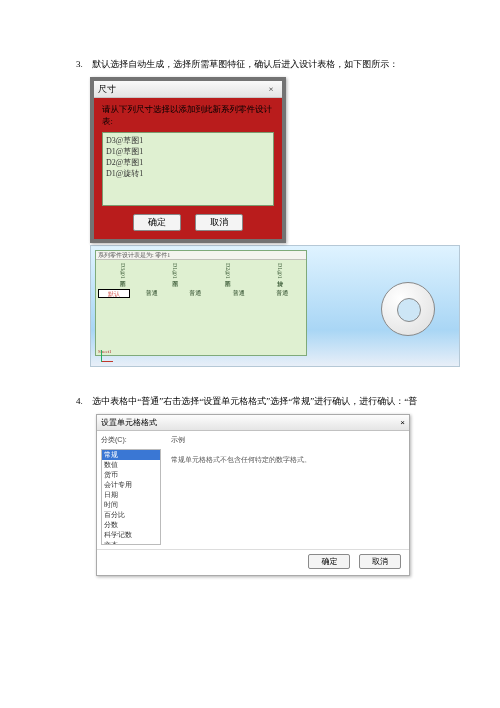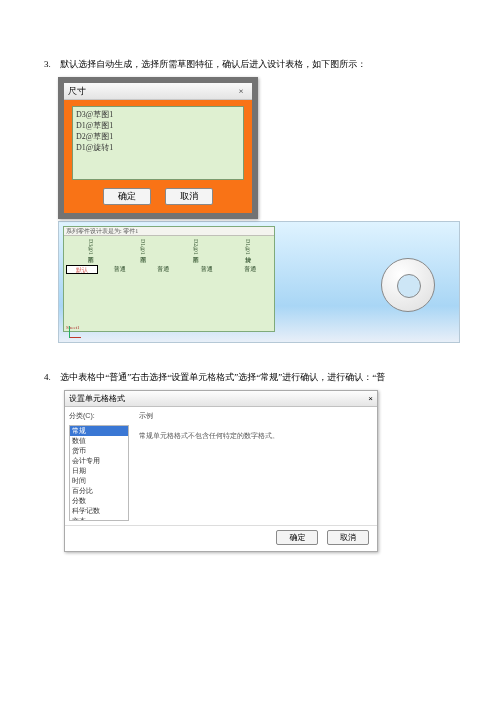--- a/index.html
+++ b/index.html
@@ -7,21 +7,21 @@
     background: #fff;
     font-family: "SimSun", "Songti SC", serif;
     font-size: 9px;
     color: #000;
   }
   .page {
     width: 500px;
     height: 584px;
     position: relative;
     box-sizing: border-box;
-    padding: 58px 40px 40px 44px;
+    padding: 58px 40px 40px 76px;
   }
   .step {
     margin-bottom: 6px;
   }
   .step .num {
     display: inline-block;
     width: 14px;
   }
   .step .txt {
     display: inline;
@@ -33,22 +33,22 @@
 
   
   .fig1 {
     margin: 4px 0 0 14px;
     position: relative;
   }
 
   
   .dlg-size {
     width: 188px;
-    background: #f97316;
-    border: 6px solid #737373;
+    background: #b91c1c;
+    border: 4px solid #737373;
     box-shadow: 1px 1px 3px rgba(0,0,0,.3);
     position: relative;
     z-index: 2;
   }
   .dlg-size .titlebar {
     height: 16px;
     line-height: 16px;
     padding: 0 4px;
     font-size: 9px;
     background: linear-gradient(#f9f9f9,#e4e4e4);
@@ -301,20 +301,21 @@
   </div>
 
   <div class="fig1">
 
     <div class="dlg-size">
       <div class="titlebar">
         <span>尺寸</span>
         <span class="xbtn">×</span>
       </div>
       <div class="body">
+        <div class="prompt">请从下列尺寸选择以添加到此新系列零件设计表:</div>
         <div class="listbox">
           <div>D3@草图1</div>
           <div>D1@草图1</div>
           <div>D2@草图1</div>
           <div>D1@旋转1</div>
         </div>
         <div class="btnrow">
           <button>确定</button>
           <button>取消</button>
         </div>

